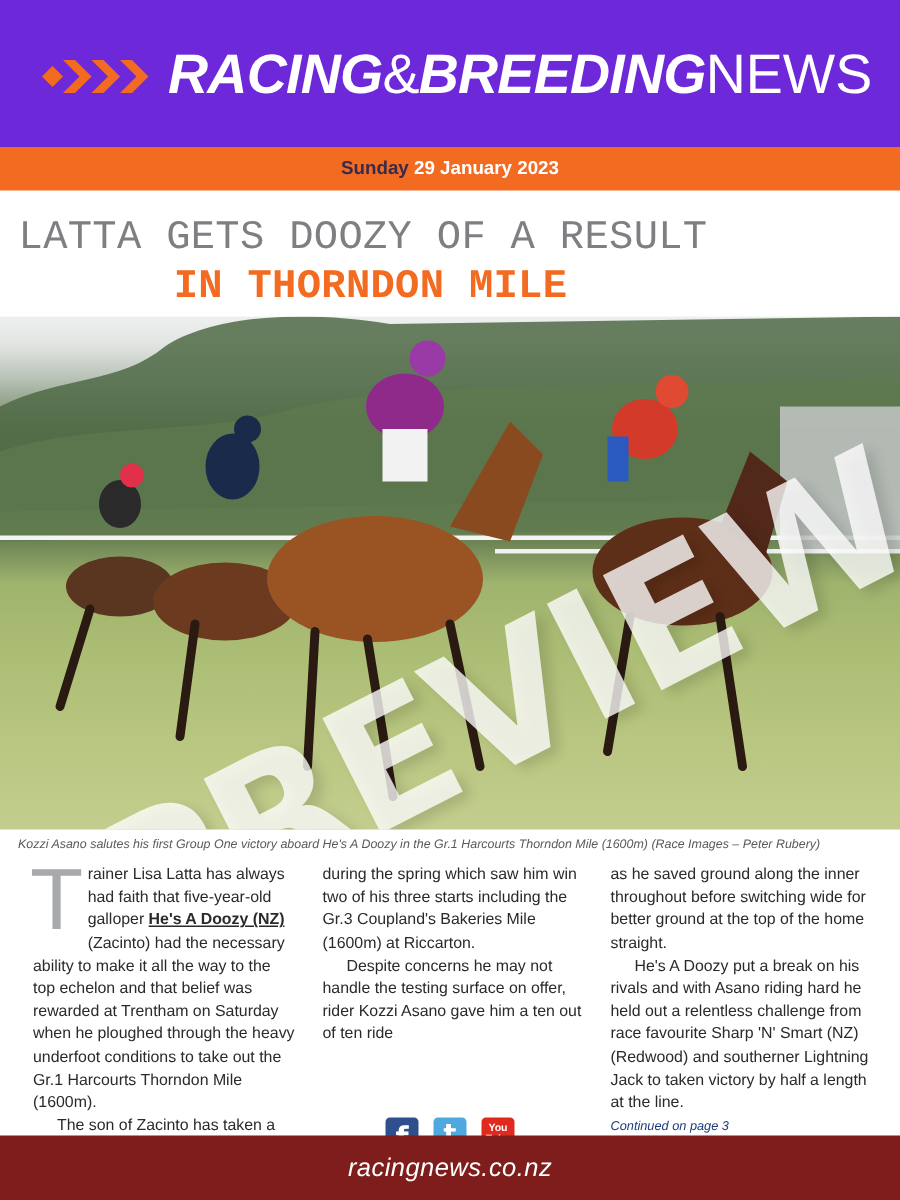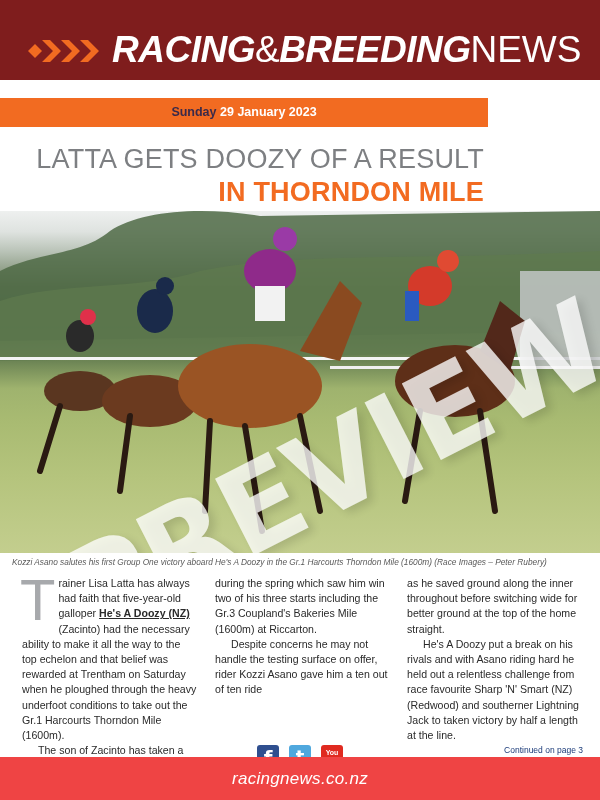--- a/index.html
+++ b/index.html
@@ -1,47 +1,47 @@
 <!DOCTYPE html>
 <html><head>
   <meta charset="utf-8">
   <style>
     * { box-sizing: border-box; margin: 0; padding: 0; }
     html, body { width: 600px; height: 800px; overflow: hidden; background: #ffffff; }
     body { font-family: "Liberation Sans", "DejaVu Sans", sans-serif; position: relative; }
 
     
     .masthead {
-      position: absolute; left: 0; top: 0; width: 600px; height: 80px;
-      background: #7f1d1d;
+      position: absolute; left: 0; top: 0; width: 600px; height: 98px;
+      background: #6d28d9;
     }
     .logo-chevrons {
       position: absolute; left: 28px; top: 38px; width: 78px; height: 26px;
     }
     .logo-text {
       position: absolute; left: 112px; top: 30px; height: 40px;
       font-size: 37px; line-height: 40px; color: #ffffff; white-space: nowrap;
       letter-spacing: -0.5px;
     }
     .logo-bold { font-weight: bold; font-style: italic; }
     .logo-amp { font-weight: normal; font-style: normal; }
     .logo-light { font-weight: normal; font-style: normal; letter-spacing: 0px; }
 
     
     .datebar {
-      position: absolute; left: 0; top: 98px; width: 488px; height: 29px;
+      position: absolute; left: 0; top: 98px; width: 600px; height: 29px;
       background: #f26b21; text-align: center;
       font-size: 12.5px; line-height: 29px; font-weight: bold;
     }
     .date-day { color: #3a2a4a; }
     .date-rest { color: #ffffff; }
 
     
     .headline {
-      position: absolute; left: 0; top: 142px; width: 484px; text-align: right;
+      position: absolute; left: 0; top: 142px; width: 484px; text-align: center; font-family: Liberation Mono, monospace;
     }
     .headline-line1 {
       display: block; font-size: 27px; line-height: 34px; color: #7d7f82;
       font-weight: normal; letter-spacing: 0.2px;
     }
     .headline-line2 {
       display: block; font-size: 27px; line-height: 32px; color: #f26b21;
       font-weight: bold; letter-spacing: 0.2px; margin-left: 10px;
     }
 
@@ -77,36 +77,36 @@
     .col2 { left: 193px; }
     .col3 { left: 385px; }
     .col p { margin: 0; }
     .indent { text-indent: 16px; }
     .dropcap {
       float: left; font-size: 58px; line-height: 46px; color: #a7a9ac;
       margin: 0 3px 0 -2px; padding-top: 1px; font-weight: normal;
     }
     .bold { font-weight: bold; text-decoration: underline; }
     .continued {
-      text-align: right; font-size: 8.5px; color: #1a3a78; margin-top: 4px;
+      font-style: italic; font-size: 8.5px; color: #1a3a78; margin-top: 4px;
     }
 
     
     .social {
       position: absolute; left: 257px; top: 745px; height: 22px; display: flex; gap: 10px;
     }
     .soc { width: 22px; height: 22px; border-radius: 3px; display: flex; align-items: center; justify-content: center; color: #fff; font-weight: bold; }
     .soc-fb { background: #2f4f8f; font-size: 20px; font-family: "DejaVu Sans", sans-serif; padding-top: 3px; }
     .soc-tw { background: #4fa8de; font-size: 18px; font-family: "DejaVu Sans", sans-serif; }
     .soc-yt { background: #e02a20; font-size: 7px; line-height: 7px; flex-direction: column; }
 
     
     .footer {
       position: absolute; left: 0; top: 757px; width: 600px; height: 43px;
-      background: #ef4444; text-align: center;
+      background: #7f1d1d; text-align: center;
     }
     .footer-url {
       display: inline-block; margin-top: 12px;
       font-size: 17px; font-style: italic; color: #ffffff; letter-spacing: 0.3px;
     }
   </style>
 </head>
 <body>
 
 <header class="masthead">

